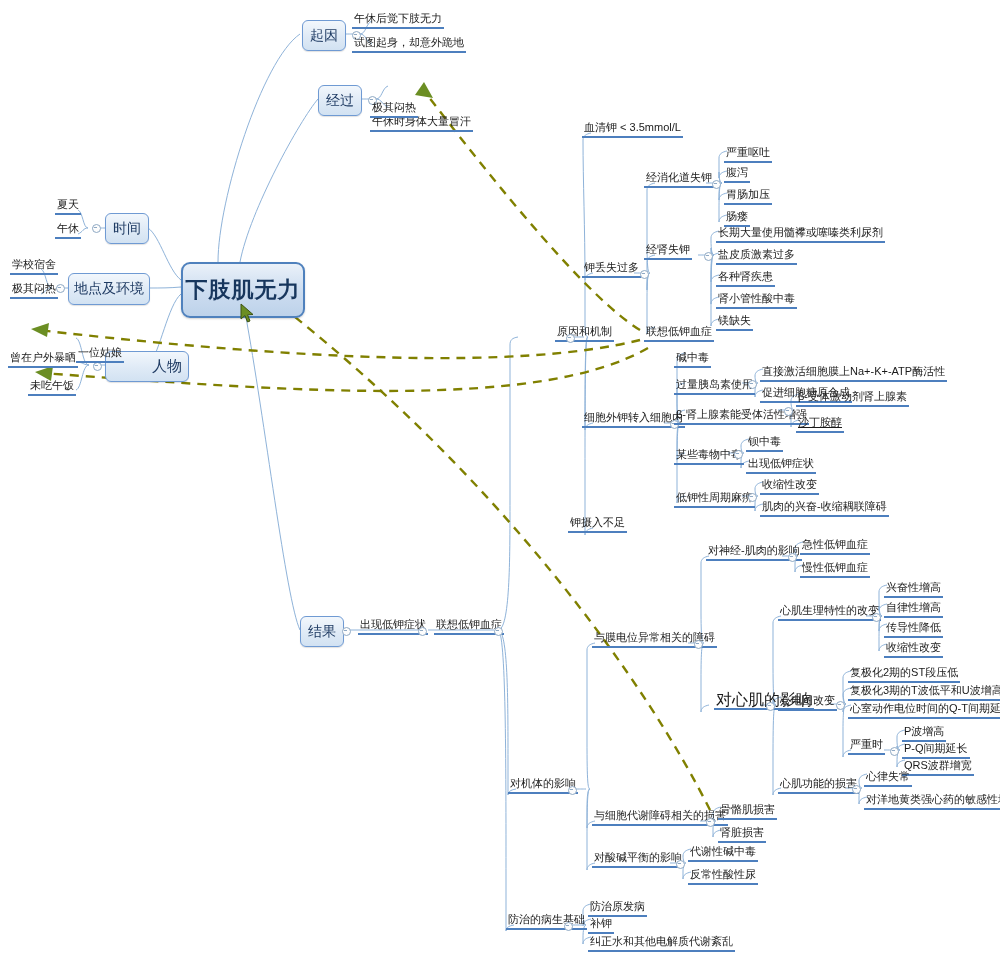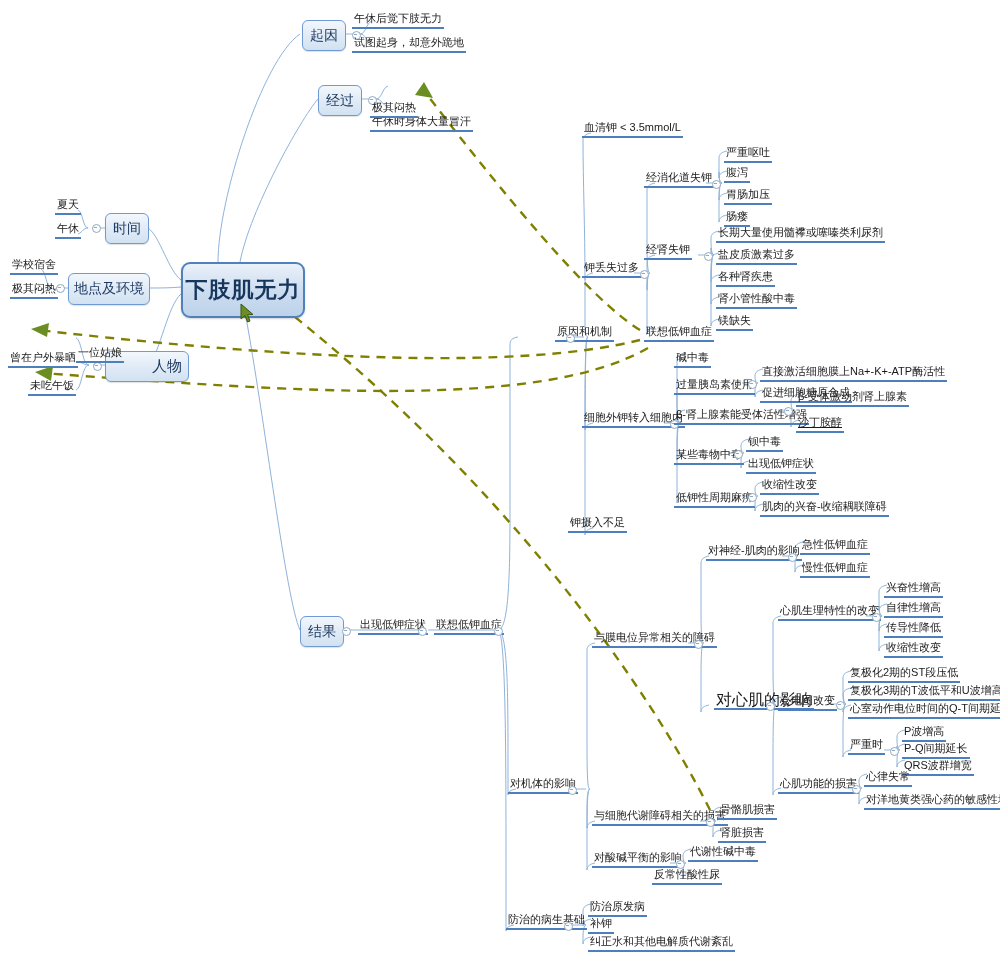--- a/index.html
+++ b/index.html
@@ -408,21 +408,21 @@
   <div class="u-node" style="left:864px;top:793px;font-size:11px;">对洋地黄类强心药的敏感性增加</div>
 
   <div class="u-node" style="left:592px;top:809px;font-size:11px;">与细胞代谢障碍相关的损害</div>
   <div class="knob" style="left:706px;top:818px;"></div>
   <div class="u-node" style="left:718px;top:803px;font-size:11px;">骨骼肌损害</div>
   <div class="u-node" style="left:718px;top:826px;font-size:11px;">肾脏损害</div>
 
   <div class="u-node" style="left:592px;top:851px;font-size:11px;">对酸碱平衡的影响</div>
   <div class="knob" style="left:676px;top:860px;"></div>
   <div class="u-node" style="left:688px;top:845px;font-size:11px;">代谢性碱中毒</div>
-  <div class="u-node" style="left:652px;top:868px;font-size:11px;">反常性酸性尿</div>
+  <div class="u-node" style="left:688px;top:868px;font-size:11px;">反常性酸性尿</div>
 
   <div class="u-node" style="left:506px;top:913px;font-size:11px;">防治的病生基础</div>
   <div class="knob" style="left:564px;top:922px;"></div>
   <div class="u-node" style="left:588px;top:900px;font-size:11px;">防治原发病</div>
   <div class="u-node" style="left:588px;top:917px;font-size:11px;">补钾</div>
   <div class="u-node" style="left:588px;top:935px;font-size:11px;text-align:center;">纠正水和其他电解质代谢紊乱</div>
 
   <div class="cursor" style="left:240px;top:303px;">
     <svg width="16" height="22" viewBox="0 0 16 22">
       <path d="M1,1 L1,16 L5,12.5 L7.5,19 L10,18 L7.6,11.8 L13,11.5 Z" fill="#6b8e23" stroke="#3d5212" stroke-width="1"></path>

